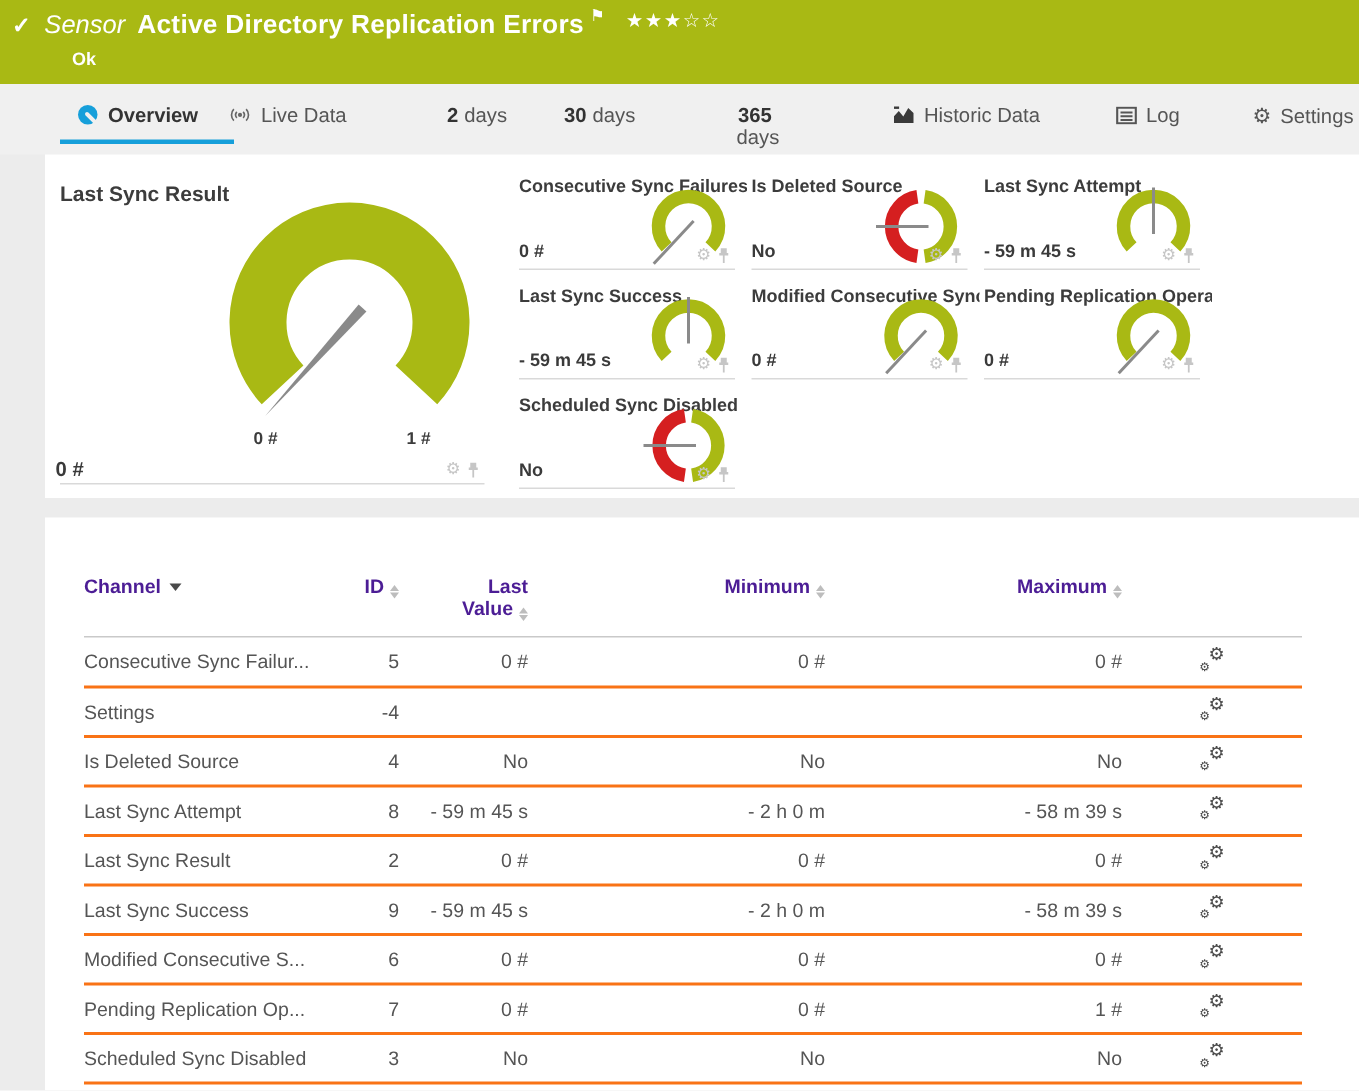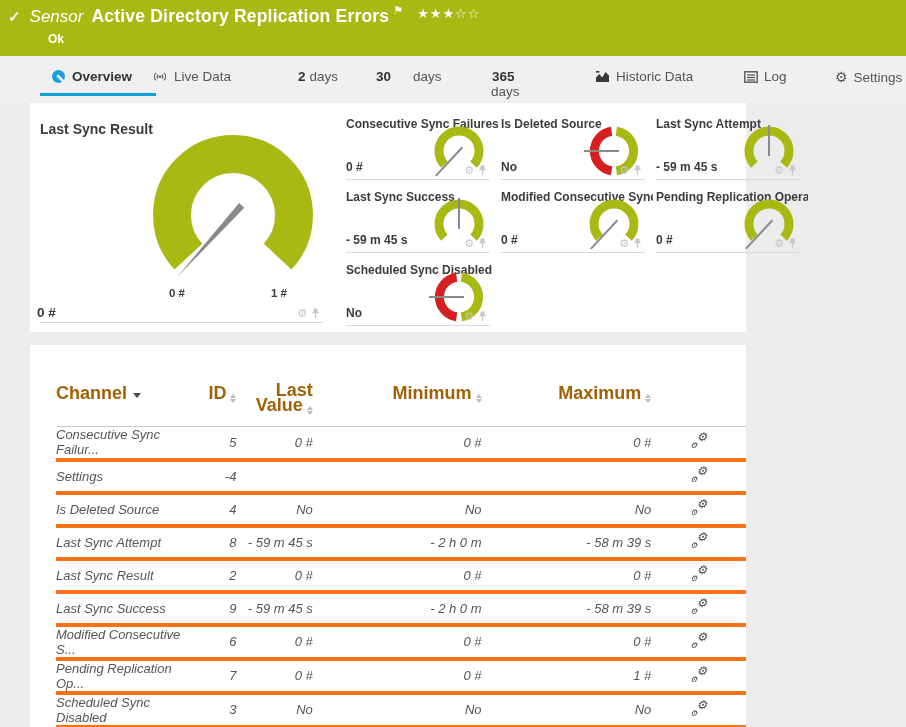--- a/index.html
+++ b/index.html
@@ -15,25 +15,25 @@
   .flag { font-size:11px; margin-left:4px; position:relative; top:-6px; }
   .stars { font-size:13px; letter-spacing:1px; margin-left:14px; position:relative; top:-3px; }
   .status-ok { font-weight:bold; font-size:12px; margin:5px 0 0 48px; }
 
   
   .tabs { position:absolute; left:0; top:56px; width:906px; height:47px; background:#f0f0f0; }
   .tab { position:absolute; top:13px; display:flex; align-items:center; font-size:13.5px; color:#555; cursor:pointer; padding-bottom:9px; white-space:nowrap; }
   .tab .ticon { display:inline-flex; margin-right:6px; }
   .tab.active { color:#333; font-weight:bold; border-bottom:3px solid #169fda; padding-left:11px; padding-right:24px;align-items:flex-end; }
   .tab b { color:#333; margin-right:4px; font-size:13.5px; }
-  .t0{left:40px;} .t1{left:152px;} .t2{left:298px;} .t3{left:376px;gap:18px;} .t4{left:491px;flex-direction:column;} .t5{left:595px;text-align:center;} .t6{left:744px;} .t7{left:835px;}
+  .t0{left:40px;} .t1{left:152px;} .t2{left:298px;} .t3{left:376px;} .t4{left:491px;flex-direction:column;} .t5{left:595px;text-align:center;} .t6{left:744px;} .t7{left:835px;}
   .gear-glyph { font-style:normal; }
 
   
-  .card { position:absolute; background:#fff; left:30px; width:716px; }
+  .card { position:absolute; background:#fff; left:30px; width:876px; }
   .card-gauges { top:103px; height:229px; }
   .card-table  { top:345px; height:382px; }
 
   
   .main-cell { position:absolute; left:10px; top:14px; width:283px; height:206px; border-bottom:1px solid #d9d9d9; }
   .main-title { position:absolute; left:0; top:4px; font-size:14px; font-weight:bold; color:#3c3c3c; }
   .main-svg { position:absolute; left:0; top:0; overflow:visible; }
   .scale-label { position:absolute; top:170px; font-size:11.5px; font-weight:bold; color:#3c3c3c; }
   .scale-min { left:129px; } .scale-max { left:231px; }
   .main-value { position:absolute; left:-3px; bottom:2px; font-size:13.5px; font-weight:bold; color:#3a3a3a; }
@@ -43,26 +43,26 @@
   
   .mini-grid { position:absolute; left:316px; top:12px; width:556px; display:grid; grid-template-columns:144px 144px 144px; column-gap:11px; row-gap:8px; }
   .mini-cell { position:relative; width:144px; height:65px; border-bottom:1px solid #d9d9d9; }
   .mini-title { position:absolute; left:0; top:2px; width:152px; font-size:12px; font-weight:bold; color:#3c3c3c; white-space:nowrap; overflow:hidden; }
   .mini-value { position:absolute; left:0; bottom:5px; font-size:12px; font-weight:bold; color:#3a3a3a; white-space:nowrap; }
   .mini-svg { position:absolute; right:1px; top:10px; overflow:visible; }
 
   
   table.channels { border-collapse:collapse; margin:38px 0 0 26px; table-layout:fixed; }
   table.channels col.c-name{width:152px;} col.c-id{width:58px;} col.c-last{width:86px;} col.c-min{width:198px;} col.c-max{width:198px;} col.c-gear{width:120px;}
-  table.channels th { font-size:18px; font-weight:bold; color:#a16207; vertical-align:top; padding:0 0 10px 0; cursor:pointer; }
+  table.channels th { font-size:13px; font-weight:bold; color:#4c1d95; vertical-align:top; padding:0 0 10px 0; cursor:pointer; }
   table.channels th.num, table.channels td.num { text-align:right; }
   table.channels th.left { text-align:left; }
   table.channels thead tr { border-bottom:1px solid #c9c9c9; }
   table.channels td { font-size:13px; color:#555; height:33px; padding:0; }
-  table.channels tbody tr { border-bottom:4px solid #f97316;font-style:italic; }
+  table.channels tbody tr { border-bottom:2px solid #f97316; }
   .caret-down { display:inline-block; width:0; height:0; border-left:4px solid transparent; border-right:4px solid transparent; border-top:5px solid #4a4a4a; margin-left:6px; position:relative; top:-1px; }
   .sort { display:inline-flex; flex-direction:column; margin-left:4px; vertical-align:1px; gap:1px; }
   .sort i { display:block; width:0; height:0; border-left:3.5px solid transparent; border-right:3.5px solid transparent; }
   .sort .up { border-bottom:4px solid #bdbdbd; }
   .sort .dn { border-top:4px solid #bdbdbd; }
   .hdr-2line { display:inline-block; text-align:right; line-height:15px; }
   .row-gear { position:relative; display:inline-block; width:17px; height:15px; color:#4a4a4a; cursor:pointer; }
   .row-gear .g-big { position:absolute; right:0; top:-3px; font-size:12px; }
   .row-gear .g-small { position:absolute; left:0; bottom:-2px; font-size:8px; }
   td.gearcell { text-align:center; }

